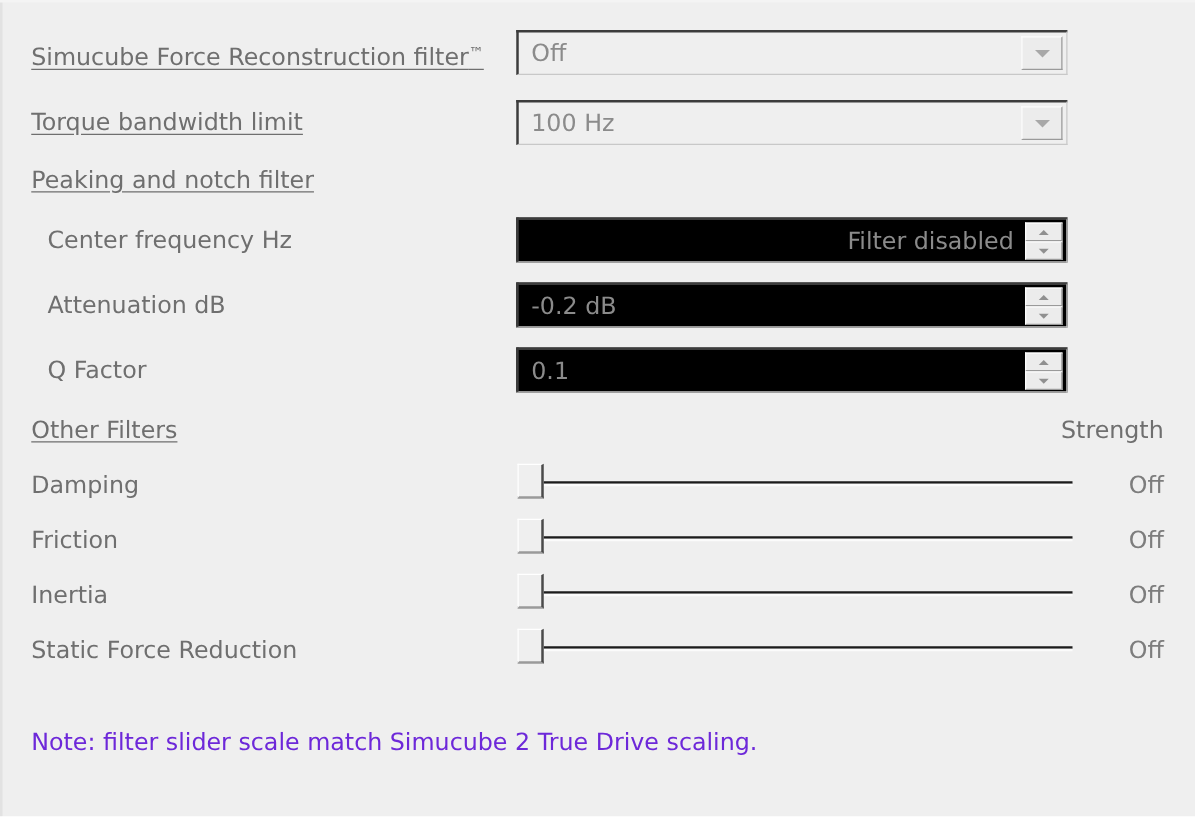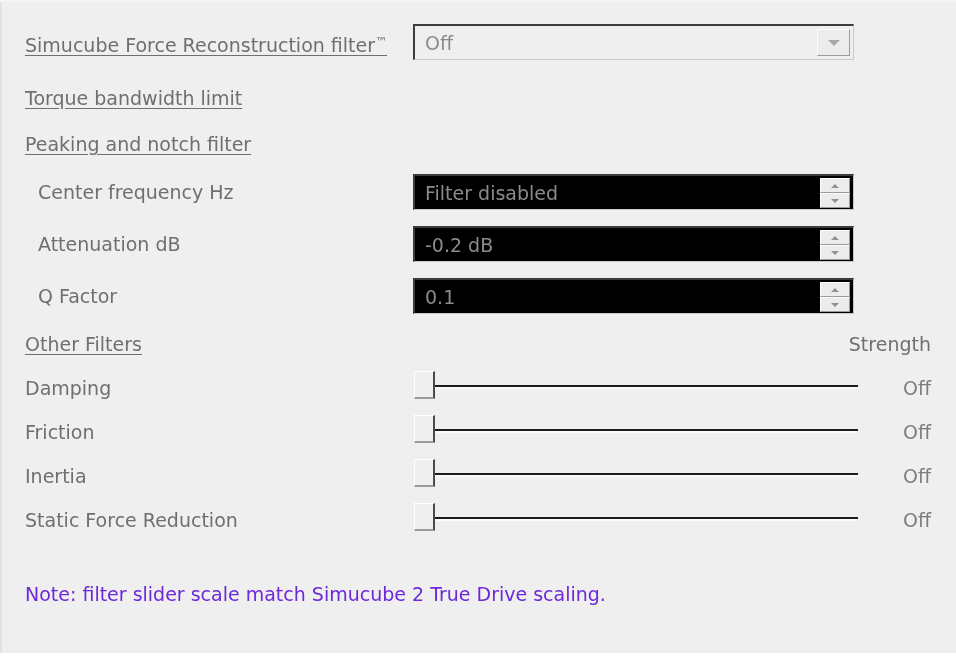--- a/index.html
+++ b/index.html
@@ -269,27 +269,33 @@
     <div class="combo">
       <div class="value">Off</div>
       <div class="arrow-btn">
         <span class="tri-down"></span>
       </div>
     </div>
   </div>
 
   <div class="row" style="top:78px;padding-left:36px;">
     <div class="label underline">Torque bandwidth limit</div>
+    <div class="combo">
+      <div class="value">100 Hz</div>
+      <div class="arrow-btn">
+        <span class="tri-down"></span>
+      </div>
+    </div>
   </div>
 
   <div class="row" style="top:124px;">
     <div class="label underline">Peaking and notch filter</div>
   </div>
 
-  <div class="row" style="top:172px;">
+  <div class="row" style="top:172px;text-align:right;">
     <div class="label indent">Center frequency Hz</div>
     <div class="spin">
       <div class="value">Filter disabled</div>
       <div class="btns">
         <div class="sbtn up">
             <span class="tri-up-sm"></span>
           </div>
         <div class="sbtn down">
             <span class="tri-down-sm"></span>
           </div>

